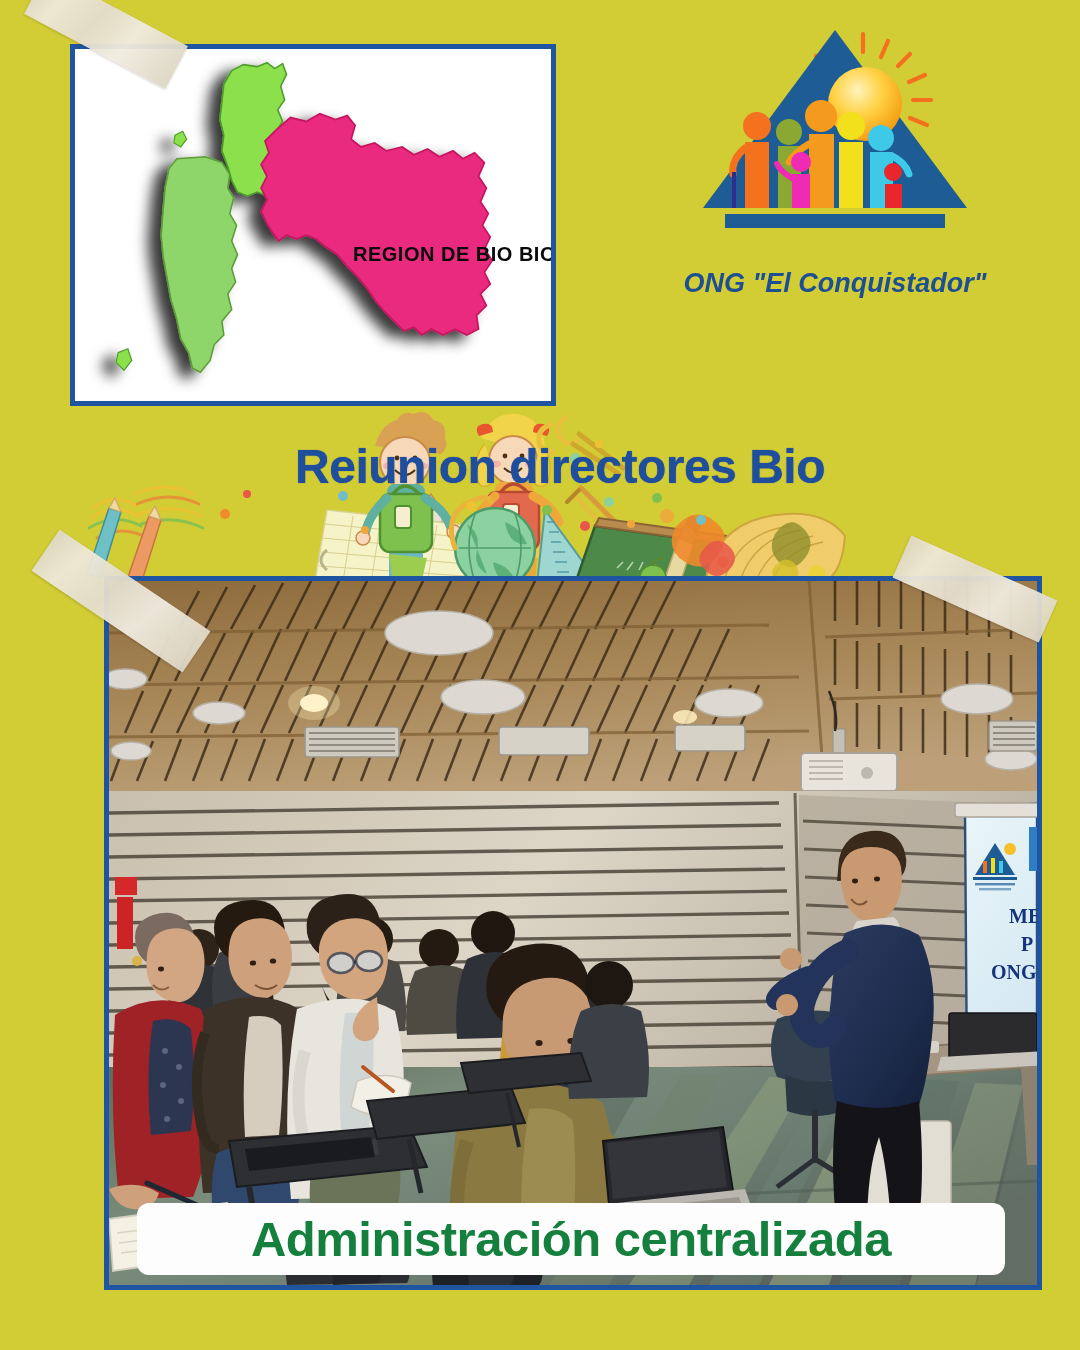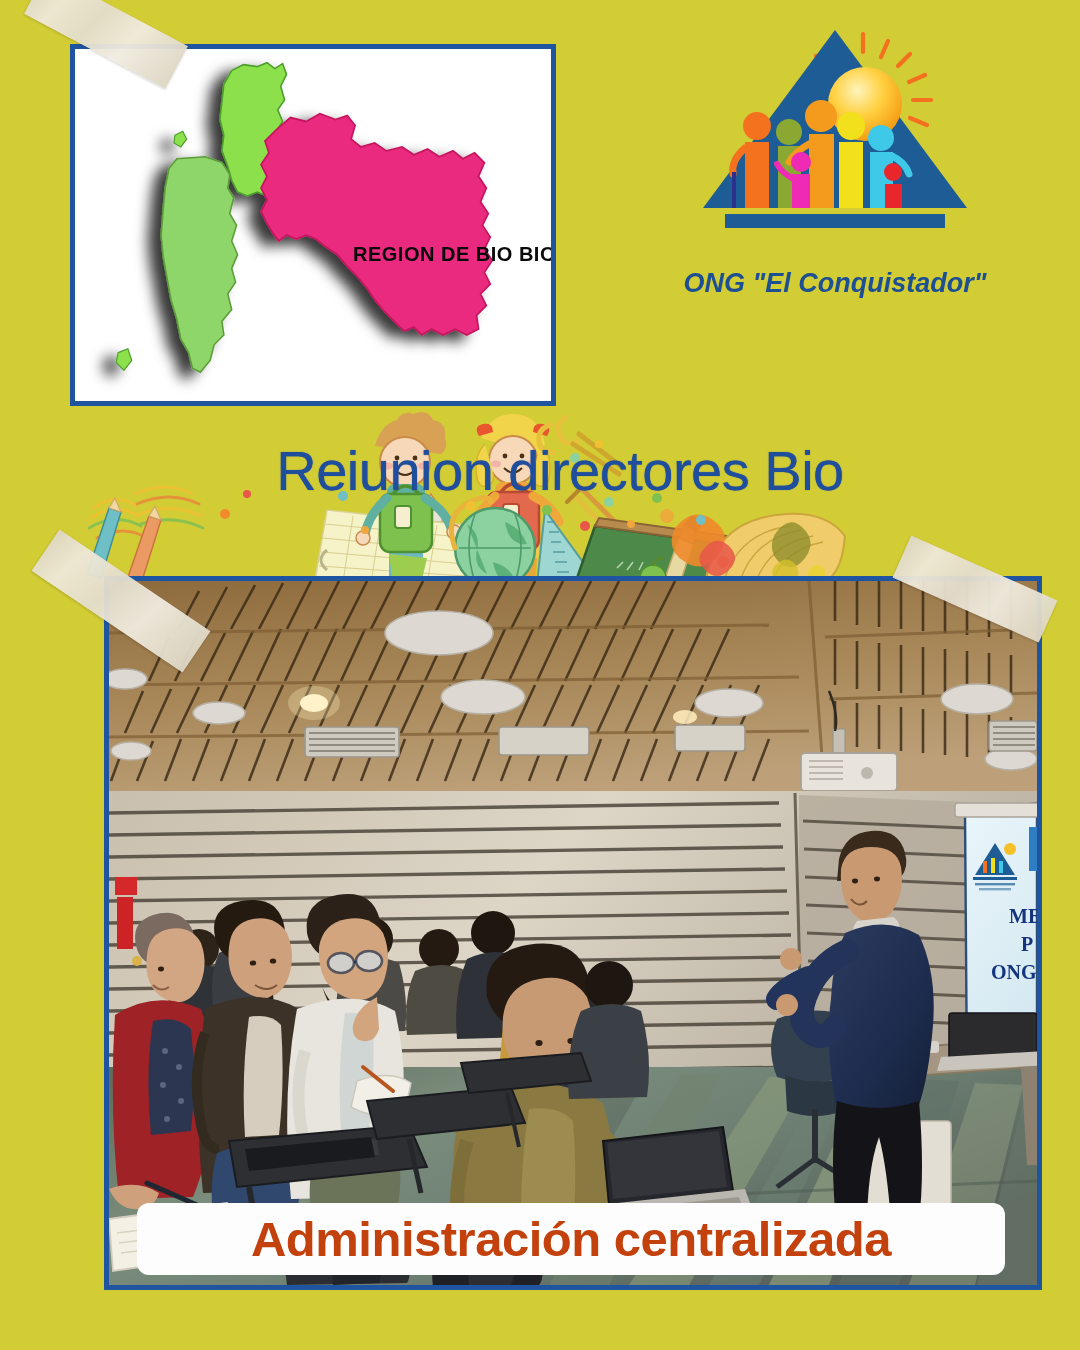--- a/index.html
+++ b/index.html
@@ -33,39 +33,39 @@
     font-family:"Liberation Sans", sans-serif; white-space:nowrap;
   }
 
   
   #clipart-band{ position:absolute; left:75px; top:398px; width:930px; height:185px; overflow:hidden; }
 
   
   #headline{
     position:absolute; left:60px; top:442px; width:1000px;
     text-align:center; color:#1f4e9c;
-    font-size:56px; font-weight:normal; line-height:1.04;
+    font-size:48px; font-weight:bold; line-height:1.04;
     letter-spacing:-0.5px;
     font-family:"Liberation Sans", sans-serif;
     text-shadow:0 0 1px #1f4e9c;
   }
 
   
   #photo-card{
     position:absolute; left:104px; top:576px; width:938px; height:714px;
     border:5px solid #1f55a0; overflow:hidden; background:#6a5a46;
   }
   #photo-canvas{ position:absolute; inset:0; }
   #caption-pill{
     position:absolute; left:28px; bottom:10px; width:868px; height:72px;
     background:#fdfdfd; border-radius:12px;
     display:flex; align-items:center; justify-content:center;
   }
   #caption-text{
-    font-size:49px; font-weight:bold; color:#c2410c;
+    font-size:49px; font-weight:bold; color:#15803d;
     font-family:"Liberation Sans", sans-serif; white-space:nowrap;
     letter-spacing:-0.5px;
   }
 
   
   .tape{
     position:absolute;
     background:linear-gradient(105deg,#ded7c4 0%,#efe9da 18%,#e4ddcc 42%,#f1ece0 65%,#ddd6c3 100%);
     opacity:.95;
     box-shadow:0 1px 3px rgba(0,0,0,.18);

